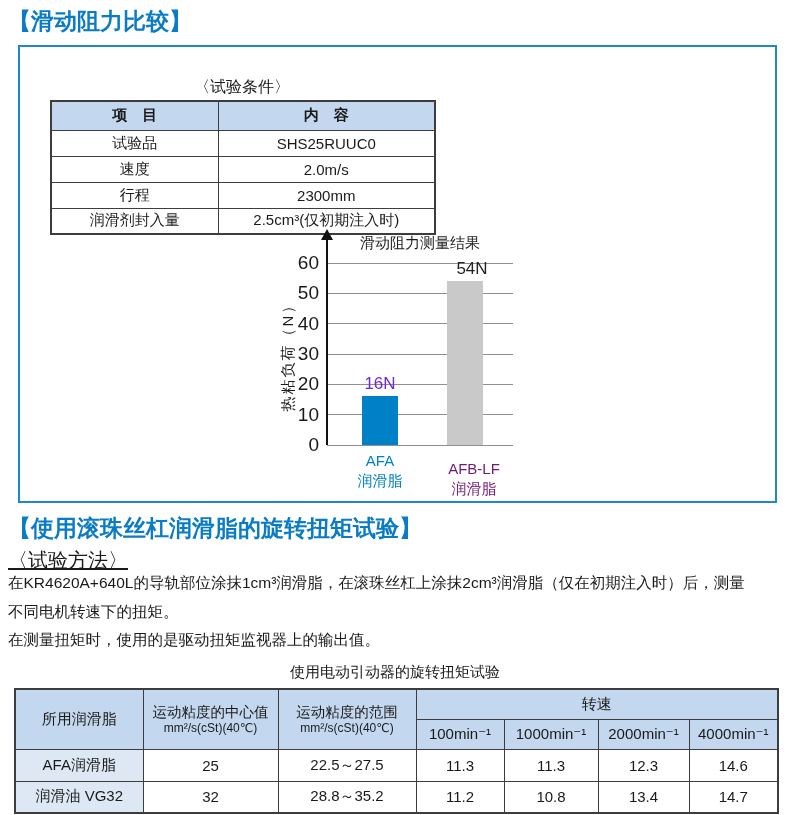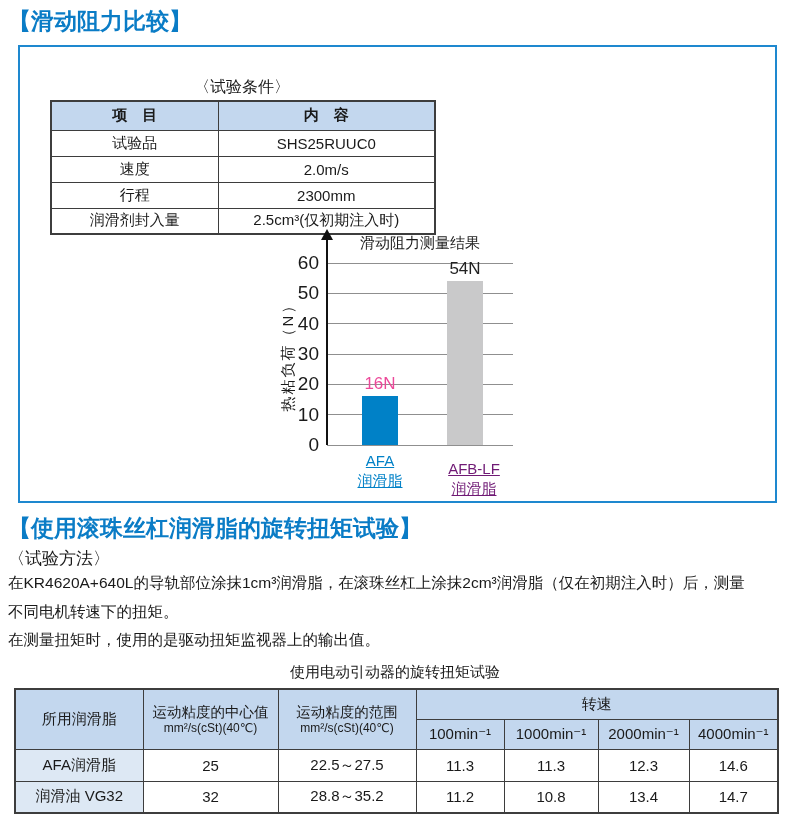--- a/index.html
+++ b/index.html
@@ -30,26 +30,26 @@
   
   .chart-title{position:absolute;left:317px;top:234px;width:206px;text-align:center;font-size:15px;white-space:nowrap;}
   .chart-plot{position:absolute;left:327px;top:263px;width:186px;height:182px;}
   .gridline{position:absolute;left:0;right:0;height:1px;background:#8f8f8f;z-index:1;}
   .ytick{position:absolute;left:-48px;width:40px;text-align:right;font-size:19px;color:#1a1a1a;z-index:2;line-height:20px;}
   .axis{position:absolute;left:-1px;top:-24px;bottom:0;width:2px;background:#111;z-index:3;}
   .axis-arrow{position:absolute;left:-6px;top:-34px;width:0;height:0;
     border-left:6px solid transparent;border-right:6px solid transparent;border-bottom:11px solid #111;z-index:3;}
   .bar{position:absolute;bottom:0;z-index:2;}
   .bar-value{position:absolute;width:80px;text-align:center;font-size:17px;z-index:4;line-height:18px;}
-  .xlabel{position:absolute;top:188px;width:90px;text-align:center;font-size:15px;line-height:20px;z-index:2;text-decoration:underline;}
+  .xlabel{position:absolute;top:188px;width:90px;text-align:center;font-size:15px;line-height:20px;z-index:2;}
   .ylab{position:absolute;left:-139px;top:82px;width:200px;height:18px;text-align:center;
     font-size:15px;transform:rotate(-90deg);letter-spacing:2px;white-space:nowrap;}
 
   
-  .method-label{position:absolute;left:8px;top:547px;font-size:17px;}
+  .method-label{position:absolute;left:8px;top:547px;font-size:20px;text-decoration:underline;}
   .para{position:absolute;left:8px;top:569px;width:775px;font-size:15.5px;line-height:28.5px;}
 
   
   .t2-caption{position:absolute;left:0;top:663px;width:790px;text-align:center;font-size:15px;}
   .t2-unit{position:absolute;right:13px;top:665px;font-size:13px;white-space:nowrap;margin-top:22px;}
   .torque-table{position:absolute;left:14px;top:688px;width:763px;border:2px solid var(--tbl-border);table-layout:fixed;}
   .torque-table th,.torque-table td{border:1px solid var(--tbl-border);text-align:center;padding:0 2px;}
   .torque-table th{background:var(--hdr-bg);font-weight:normal;font-size:15px;}
   .torque-table .hdr-a th{height:30px;}
   .torque-table .hdr-b th{height:30px;}
@@ -111,27 +111,27 @@
     <div class="ytick" style="top: 111.333px;">20</div>
     <div class="gridline" style="top: 90.5px;"></div>
     <div class="ytick" style="top: 81px;">30</div>
     <div class="gridline" style="top: 60.1667px;"></div>
     <div class="ytick" style="top: 50.6667px;">40</div>
     <div class="gridline" style="top: 29.8333px;"></div>
     <div class="ytick" style="top: 20.3333px;">50</div>
     <div class="gridline" style="top: -0.5px;"></div>
     <div class="ytick" style="top: -10px;">60</div>
     <div class="bar" style="left: 35px; width: 36px; height: 48.5333px; background: rgb(0, 129, 199);"></div>
-    <div class="bar-value" style="left: 13px; bottom: 51.5333px; color: #ec4899;">16N</div>
+    <div class="bar-value" style="left: 13px; bottom: 51.5333px; color: #6d28d9;">16N</div>
     <div class="xlabel" style="left: 8px; color: rgb(0, 129, 199);">
       <div>AFA</div>
       <div>润滑脂</div>
     </div>
     <div class="bar" style="left: 120px; width: 36px; height: 163.8px; background: rgb(201, 201, 202);"></div>
-    <div class="bar-value" style="left: 98px; bottom: 166.8px; color: rgb(34, 34, 34);">54N</div>
+    <div class="bar-value" style="left: 105px; bottom: 166.8px; color: rgb(34, 34, 34);">54N</div>
     <div class="xlabel" style="left: 102px; color: #701a75; margin-top: 8px;">
       <div>AFB-LF</div>
       <div>润滑脂</div>
     </div>
   </div>
 
 <div class="sec-title" style="left:8px;top:513px;">【使用滚珠丝杠润滑脂的旋转扭矩试验】</div>
 
 <div class="method-label">〈试验方法〉</div>
 

